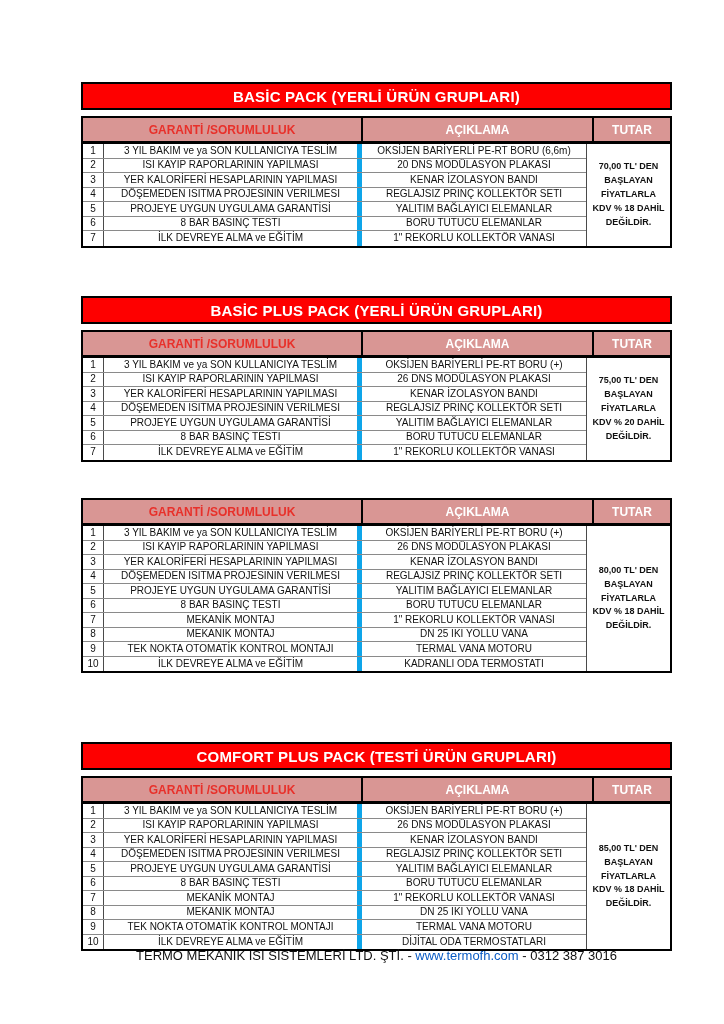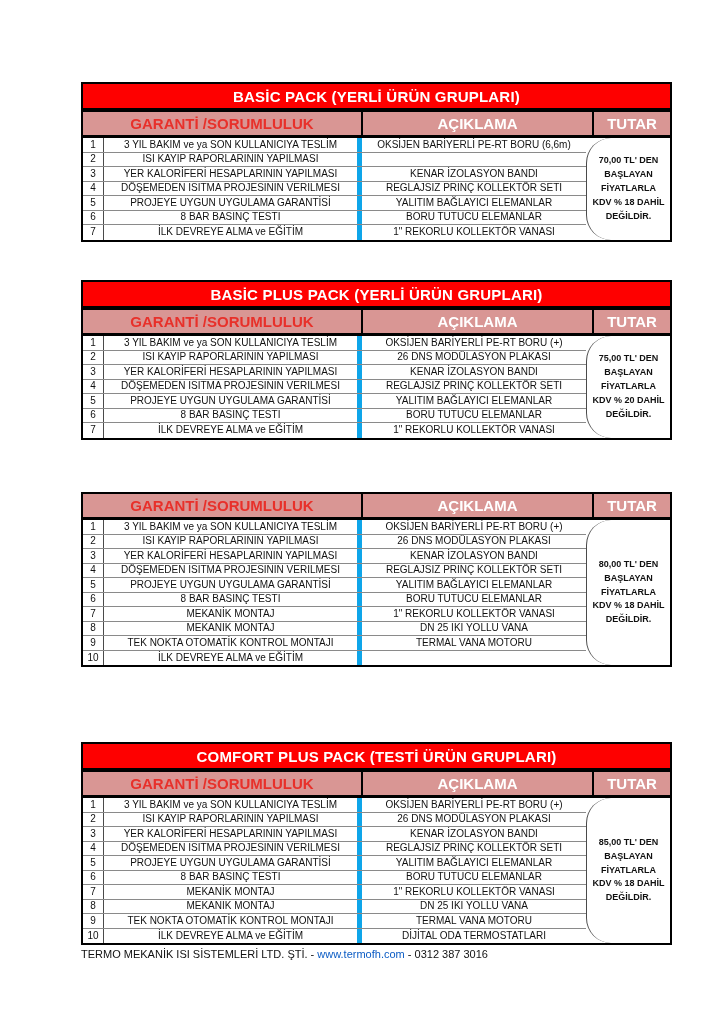--- a/index.html
+++ b/index.html
@@ -1,56 +1,56 @@
 <!DOCTYPE html>
 <html style="--title-bg: #FE0000; --title-text: #FFFFFF; --header-bg: #D99694; --header-text: #FFFFFF; --garanti-header-text: #E8302A; --border: #000000; --grid-line: #8A8A8A; --text: #111111; --link: #0A5BC4;"><head>
 <meta charset="utf-8">
 <style>
   * { box-sizing: border-box; margin: 0; padding: 0; }
   html, body { width: 724px; height: 1024px; background: #ffffff; }
   body { position: relative; font-family: "Liberation Sans", sans-serif; color: var(--text, #111); }
 
   .pack { position: absolute; left: 81px; width: 591px; }
-  #t1 { top: 82px; } #t2 { top: 280px; } #t3 { top: 492px; } #t4 { top: 742px; }
+  #t1 { top: 82px; } #t2 { top: 296px; } #t3 { top: 492px; } #t4 { top: 742px; }
 
   .pack-title {
     height: 28px; background: var(--title-bg, #fe0000); border: 2px solid var(--border, #000);
     color: var(--title-text, #fff); font-weight: bold; font-size: 15px; letter-spacing: .2px;
     display: flex; align-items: center; justify-content: center; white-space: nowrap;
   }
   .pack-header {
-    margin-top: 0; height: 27px; background: var(--header-bg, #d99694);
+    margin-top: 6px; height: 27px; background: var(--header-bg, #d99694);
     border: 2px solid var(--border, #000); display: flex; align-items: stretch;
-    font-weight: bold; font-size: 15px;
+    font-weight: bold; font-size: 12px;
   }
   .hc { display: flex; align-items: center; justify-content: center; white-space: nowrap; }
   .h-g { width: 280px; border-right: 2px solid var(--border, #000); color: var(--garanti-header-text, #e8302a); }
   .h-a { flex: 1; border-right: 2px solid var(--border, #000); color: var(--header-text, #fff); }
   .h-t { width: 76px; color: var(--header-text, #fff); }
 
   .pack-body { border: 2px solid var(--border, #000); border-top-width: 1px; display: flex; background: #fff; }
   .body-left { width: 503px; }
   .row { display: flex; height: 14.5px; border-bottom: 1px solid var(--grid-line, #8a8a8a); }
   .row:last-child { border-bottom: none; }
   .cell {
     display: flex; align-items: center; justify-content: center;
     font-size: 10px; white-space: nowrap; overflow: hidden; line-height: 1;
   }
   .c-no { width: 21px; border-right: 1px solid #4a4a4a; }
   .c-g  { width: 258px; border-right: 5px solid #0ea5e9; }
   .c-a  { flex: 1; }
   .col-tutar {
     flex: 1; border-left: 1px solid #4a4a4a;
     display: flex; align-items: center; justify-content: center; text-align: center;
-    font-weight: bold; font-size: 9px; line-height: 1.55; white-space: pre-line; padding: 0 1px; border-radius: 25px;
+    font-weight: bold; font-size: 9px; line-height: 1.55; white-space: pre-line; padding: 0 1px;
   }
 
   .page-footer {
     position: absolute; top: 948px; left: 81px; width: 591px;
-    text-align: left; font-size: 11px; white-space: nowrap;
+    text-align: center; font-size: 13px; white-space: nowrap;
   }
   .page-footer .link { color: var(--link, #0a5bc4); cursor: pointer; }
 </style>
 </head>
 <body>
 
 <section class="pack" id="t1">
   <div class="pack-title">BASİC PACK (YERLİ ÜRÜN GRUPLARI)</div>
   <div class="pack-header">
     <div class="hc h-g">GARANTİ /SORUMLULUK</div>
@@ -60,20 +60,21 @@
   <div class="pack-body">
     <div class="body-left">
       <div class="row">
         <div class="cell c-no">1</div>
         <div class="cell c-g">3 YIL BAKIM ve ya SON KULLANICIYA TESLİM</div>
         <div class="cell c-a">OKSİJEN BARİYERLİ PE-RT BORU (6,6m)</div>
       </div>
       <div class="row">
         <div class="cell c-no">2</div>
         <div class="cell c-g">ISI KAYIP RAPORLARININ YAPILMASI</div>
+        <div class="cell c-a">20 DNS MODÜLASYON PLAKASI</div>
       </div>
       <div class="row">
         <div class="cell c-no">3</div>
         <div class="cell c-g">YER KALORİFERİ HESAPLARININ YAPILMASI</div>
         <div class="cell c-a">KENAR İZOLASYON BANDI</div>
       </div>
       <div class="row">
         <div class="cell c-no">4</div>
         <div class="cell c-g">DÖŞEMEDEN ISITMA PROJESİNİN VERİLMESİ</div>
         <div class="cell c-a">REGLAJSIZ PRİNÇ KOLLEKTÖR SETİ</div>
@@ -204,20 +205,21 @@
         <div class="cell c-a">DN 25 İKİ YOLLU VANA</div>
       </div>
       <div class="row">
         <div class="cell c-no">9</div>
         <div class="cell c-g">TEK NOKTA OTOMATİK KONTROL MONTAJI</div>
         <div class="cell c-a">TERMAL VANA MOTORU</div>
       </div>
       <div class="row">
         <div class="cell c-no">10</div>
         <div class="cell c-g">İLK DEVREYE ALMA ve EĞİTİM</div>
+        <div class="cell c-a">KADRANLI ODA TERMOSTATI</div>
       </div>
     </div>
     <div class="col-tutar">80,00 TL' DEN
 BAŞLAYAN
 FİYATLARLA
 KDV % 18 DAHİL
 DEĞİLDİR.</div>
   </div>
 </section>
 

